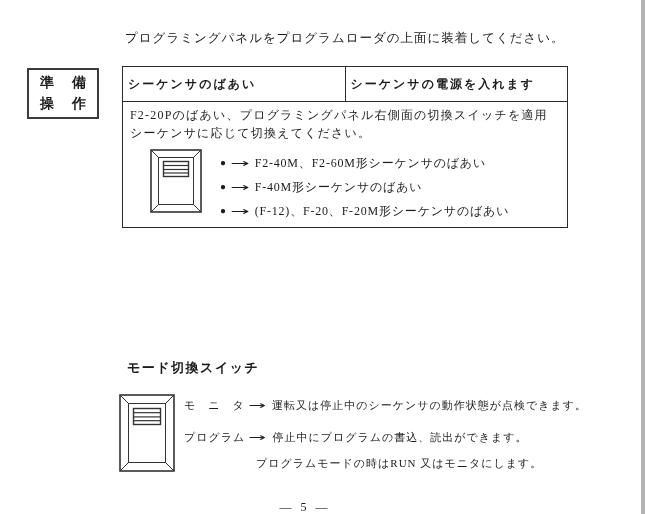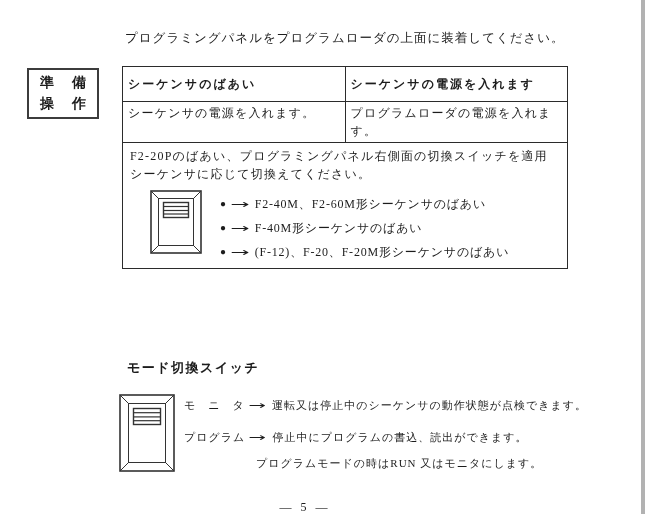--- a/index.html
+++ b/index.html
@@ -89,24 +89,20 @@
   </div>
 
   <table class="main">
     <thead>
       <tr>
         <th>シーケンサのばあい</th>
         <th>シーケンサの電源を入れます</th>
       </tr>
     </thead>
     <tbody>
-      <tr class="r1">
-        <td>シーケンサの電源を入れます。</td>
-        <td>プログラムローダの電源を入れます。</td>
-      </tr>
       <tr class="r4">
         <td colspan="2">
           <span>F2-20Pのばあい、プログラミングパネル右側面の切換スイッチを適用シーケンサに応じて切換えてください。</span>
           <div class="switch-block">
             <span>
               <svg width="52" height="64" viewBox="0 0 52 64">
                 <rect class="st" x="1" y="1" width="50" height="62" stroke-width="1.6"></rect>
                 <rect class="st" x="8.5" y="8.5" width="35" height="47" stroke-width="1"></rect>
                 <line class="st" x1="1" y1="1" x2="8.5" y2="8.5" stroke-width="1"></line>
                 <line class="st" x1="51" y1="1" x2="43.5" y2="8.5" stroke-width="1"></line>

